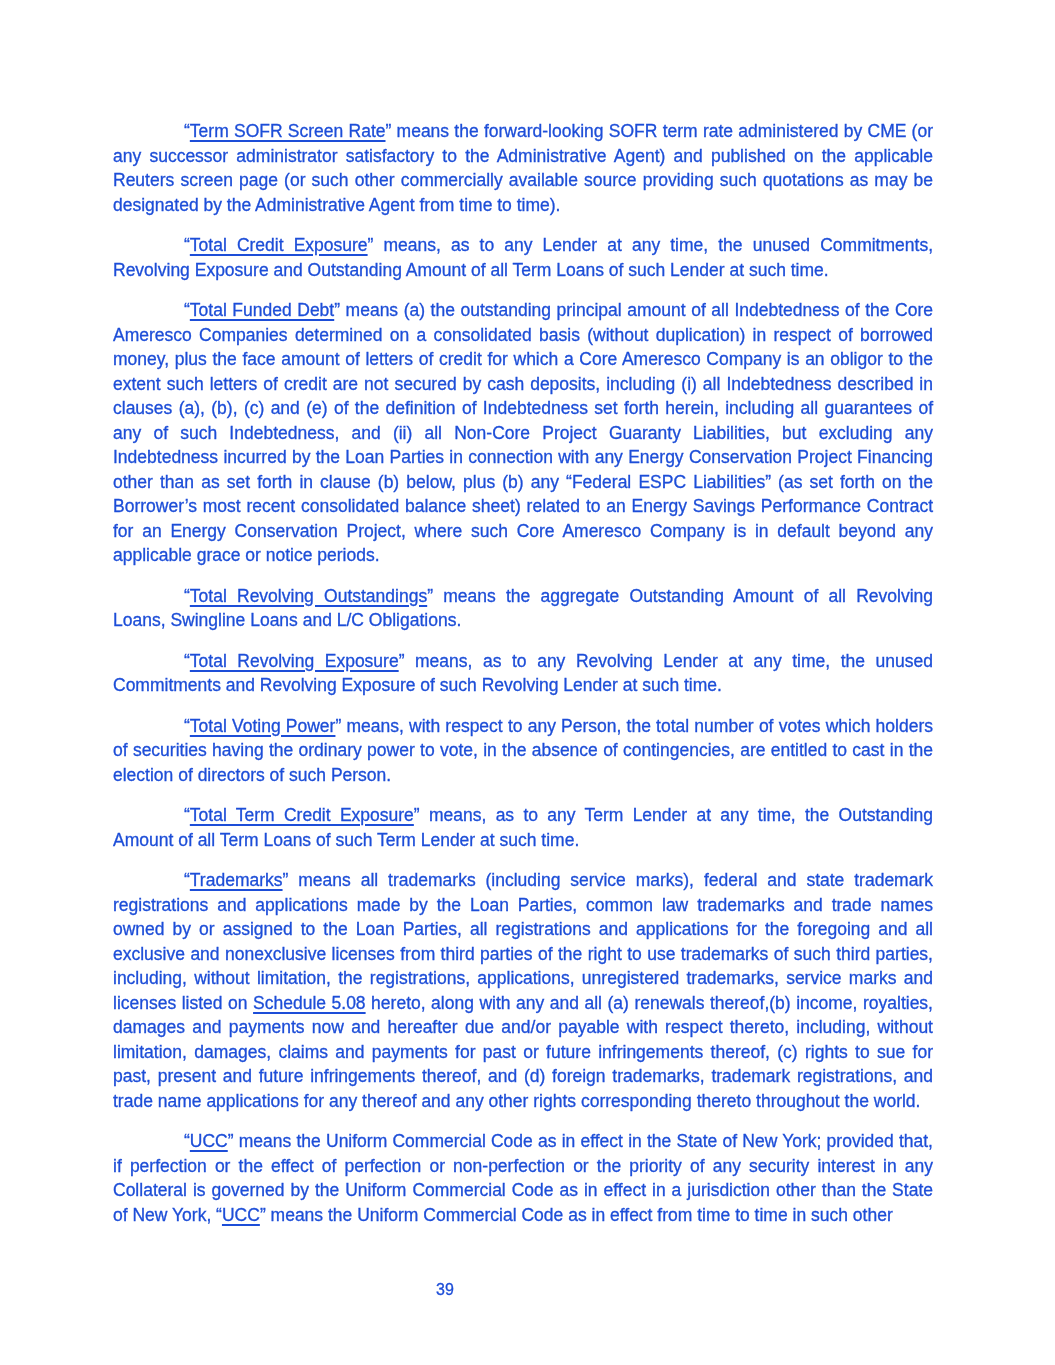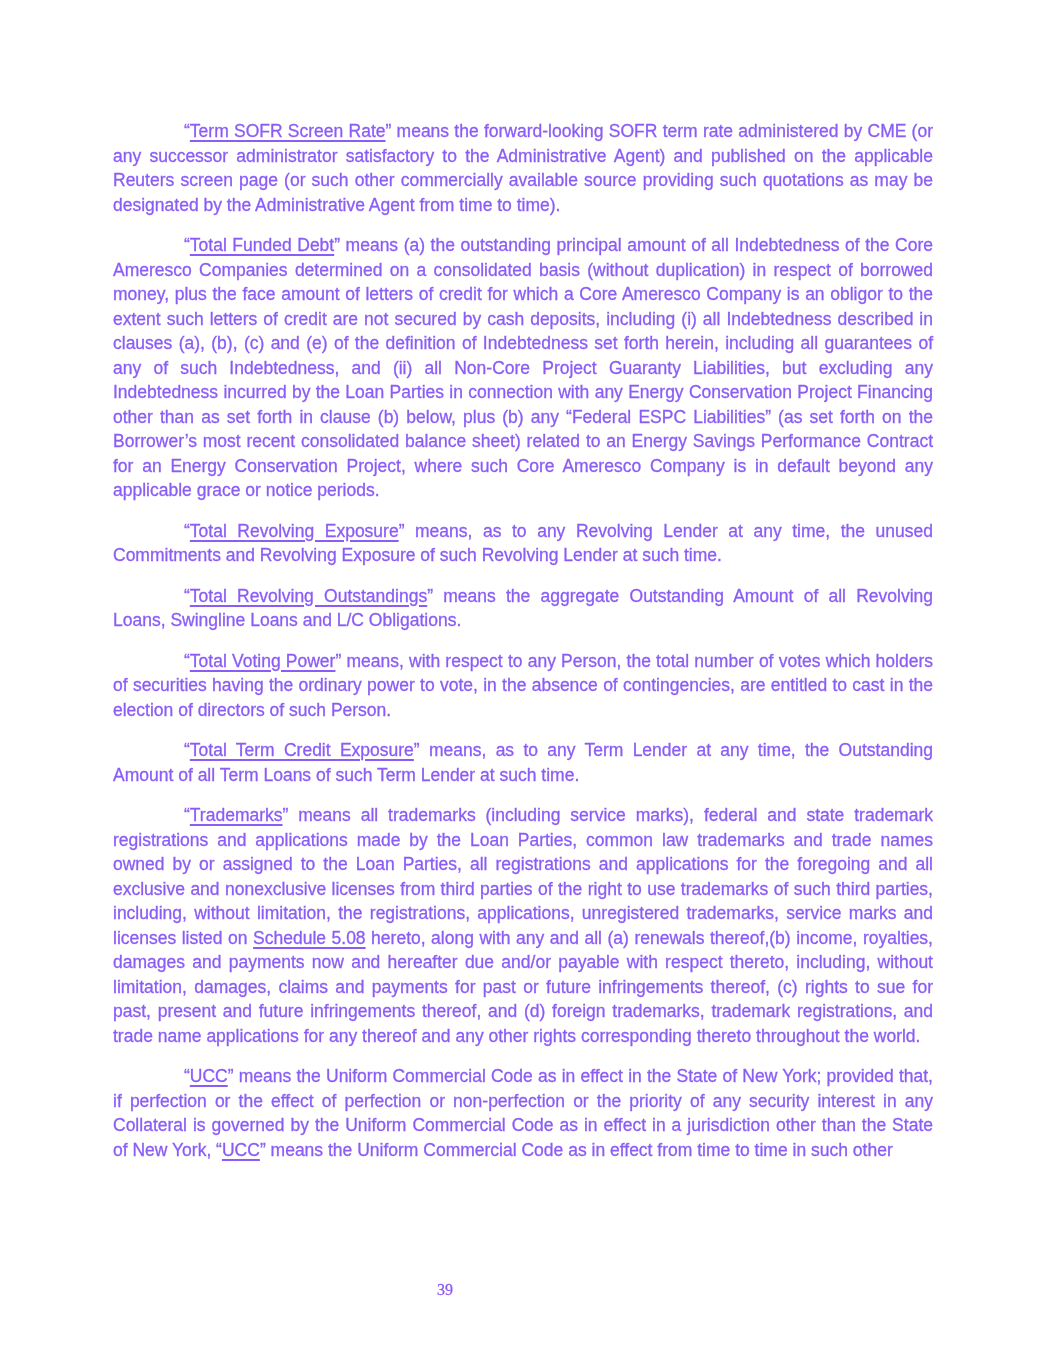--- a/index.html
+++ b/index.html
@@ -6,21 +6,21 @@
     margin: 0;
     padding: 0;
     background: #ffffff;
   }
   .page {
     position: relative;
     width: 1055px;
     height: 1365px;
     background: #ffffff;
     overflow: hidden;
-    color: #8b5cf6;
+    color: #1d4ed8;
   }
   .content {
     position: absolute;
     left: 113px;
     top: 119px;
     width: 820px;
     font-family: "Liberation Sans", sans-serif;
     font-size: 17.5px;
     line-height: 24.5px;
     text-align: justify;
@@ -40,33 +40,34 @@
   }
   .serif {
     font-family: Liberation Sans, sans-serif;
   }
   .page-number {
     position: absolute;
     top: 1281px;
     left: 0;
     width: 890px;
     text-align: center;
-    font-family: Liberation Serif, serif;
+    font-family: Liberation Sans, sans-serif;
     font-size: 16px;
     -webkit-text-stroke: 0.3px currentColor;
   }
 </style>
 </head>
 <body>
 
 <div class="page">
   <div class="content">
       <p class="para"><span>“</span><span class="u">Term SOFR Screen Rate</span><span>” means the forward-looking SOFR term rate administered by CME (or any successor administrator satisfactory to the Administrative Agent) and published on the applicable Reuters screen page (or such other commercially available source providing such quotations as may be designated by the Administrative Agent from time to time).</span></p>
+      <p class="para"><span>“</span><span class="u">Total Credit Exposure</span><span>” means, as to any Lender at any time, the unused Commitments, Revolving Exposure and Outstanding Amount of all Term Loans of such Lender at such time.</span></p>
       <p class="para"><span>“</span><span class="u">Total Funded Debt</span><span class="serif">” means (a) the outstanding principal amount of all Indebtedness of the Core </span><span>Ameresco Companies determined on a consolidated basis (without duplication) in respect of borrowed money, plus the face amount of letters of credit for which a Core Ameresco Company is an obligor to the extent such letters of credit are not secured by cash deposits, including (i) all Indebtedness described in clauses (a), (b), (c) and (e) of the definition of Indebtedness set forth herein, including all guarantees of any of such Indebtedness, and (ii) all Non-Core Project Guaranty Liabilities, but excluding any Indebtedness incurred by the Loan Parties in connection with any Energy Conservation Project Financing other than as set forth </span><span class="serif">in clause (b) below, plus (b) any “Federal ESPC Liabilities” (as set forth on the Borrower’s most </span><span>recent consolidated balance sheet) related to an Energy Savings Performance Contract for an Energy Conservation Project, where such Core Ameresco Company is in default beyond any applicable grace or notice periods.</span></p>
+      <p class="para"><span>“</span><span class="u">Total Revolving Outstandings</span><span>” means the aggregate Outstanding Amount of all Revolving Loans, Swingline Loans and L/C Obligations.</span></p>
       <p class="para"><span>“</span><span class="u">Total Revolving Exposure</span><span class="serif">” means, as to any Revolving Lender at any time, the unused </span><span>Commitments and Revolving Exposure of such Revolving Lender at such time.</span></p>
-      <p class="para"><span>“</span><span class="u">Total Revolving Outstandings</span><span>” means the aggregate Outstanding Amount of all Revolving Loans, Swingline Loans and L/C Obligations.</span></p>
       <p class="para"><span>“</span><span class="u">Total Voting Power</span><span>” means, with respect to any Person, the total number of votes which holders of securities having the ordinary power to vote, in the absence of contingencies, are entitled to cast in the election of directors of such Person.</span></p>
       <p class="para"><span>“</span><span class="u">Total Term Credit Exposure</span><span>” means, as to any Term Lender at any time, the Outstanding Amount of all Term Loans of such Term Lender at such time.</span></p>
       <p class="para"><span>“</span><span class="u">Trademarks</span><span class="serif">” means all trademarks (including service marks), federal and state trademark </span><span>registrations and applications made by the Loan Parties, common law trademarks and trade names owned by or assigned to the Loan Parties, all registrations and applications for the foregoing and all exclusive and nonexclusive licenses from third parties of the right to use trademarks of such third parties, including, without limitation, the registrations, applications, unregistered trademarks, service marks and licenses listed on </span><span class="u">Schedule 5.08</span><span> hereto, along with any and all (a) renewals thereof,(b) income, royalties, damages and payments now and hereafter due and/or payable with respect thereto, including, without limitation, damages, claims and payments for past or future infringements thereof, (c) rights to sue for past, present and future infringements thereof, and (d) foreign trademarks, trademark registrations, and trade name applications for any thereof and any other rights corresponding thereto throughout the world.</span></p>
       <p class="para"><span>“</span><span class="u">UCC</span><span>” means the Uniform Commercial Code as in effect in the State of New York; provided that, if perfection or the effect of perfection or non-perfection or the priority of any security interest in any Collateral is governed by the Uniform Commercial Code as in effect in a jurisdiction other than the State of New York, “</span><span class="u">UCC</span><span>” means the Uniform Commercial Code as in effect from time to time in such other</span></p>
     </div>
   <div class="page-number">39</div>
 </div>
 
 </body></html>

